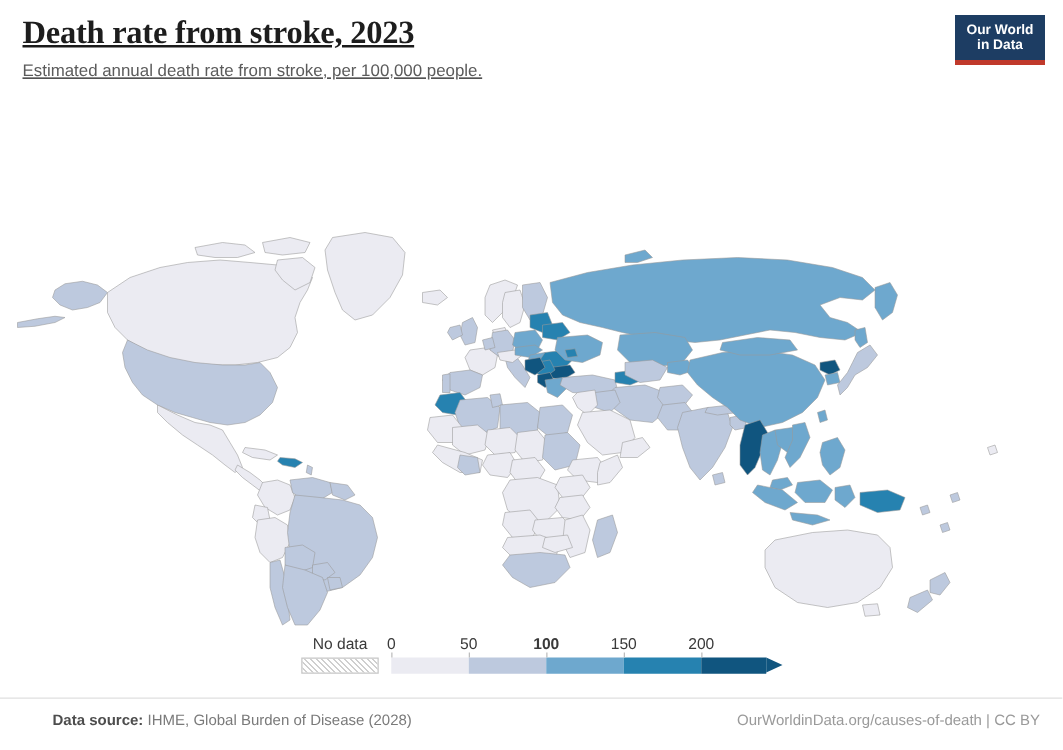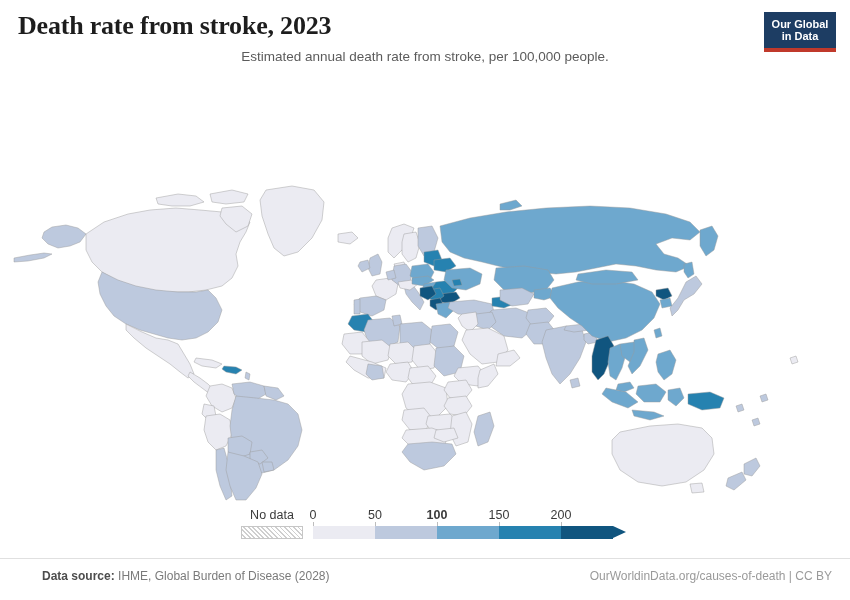--- a/index.html
+++ b/index.html
@@ -7,30 +7,29 @@
     width:850px;height:600px;
     background:#ffffff;
     font-family:"Liberation Sans", sans-serif;
     color:#1a1a1a;
     overflow:hidden;
     position:relative;
   }
   .chart-root{width:850px;height:600px;position:relative;}
 
   
-  .header{position:absolute;left:18px;top:12px;right:18px;}
+  .header{position:absolute;left:18px;top:12px;right:18px;text-decoration:underline;}
   .title{
     font-family:"Liberation Serif", serif;
     font-size:26px;font-weight:700;color:#1d1d1d;
     letter-spacing:-0.2px;line-height:1.1;margin:0;
   }
   .subtitle{
     font-size:13.5px;color:#5b5b5b;margin:8px 0 0 0;line-height:1.25;
     font-family:"Liberation Sans", sans-serif;
-    text-align:center;
   }
 
   
   .logo{
     position:absolute;right:14px;top:12px;
     width:72px;height:40px;
     background:#1d3d63;
     border-bottom:4px solid #c0392b;
     box-sizing:border-box;
     display:flex;align-items:center;justify-content:center;
@@ -107,21 +106,21 @@
 <body>
 
 <div class="chart-root">
 
   <div class="header">
     <h1 class="title">Death rate from stroke, 2023</h1>
     <p class="subtitle">Estimated annual death rate from stroke, per 100,000 people.</p>
   </div>
 
   <div class="logo">
-    <span>Our Global</span>
+    <span>Our World</span>
     <span>in Data</span>
   </div>
 
   <div class="map-wrap">
     <svg viewBox="0 0 850 415" preserveAspectRatio="xMidYMid meet">
       <g>
 
         <path class="country" fill="#bdc9de" d="M44,146 L52,141 L66,139 L78,142 L86,148 L80,156 L70,160 L58,162 L48,158 L42,152 Z"></path>
         <path class="country" fill="#bdc9de" d="M14,172 L30,169 L44,167 L52,168 L44,172 L28,175 L14,176 Z"></path>
 

